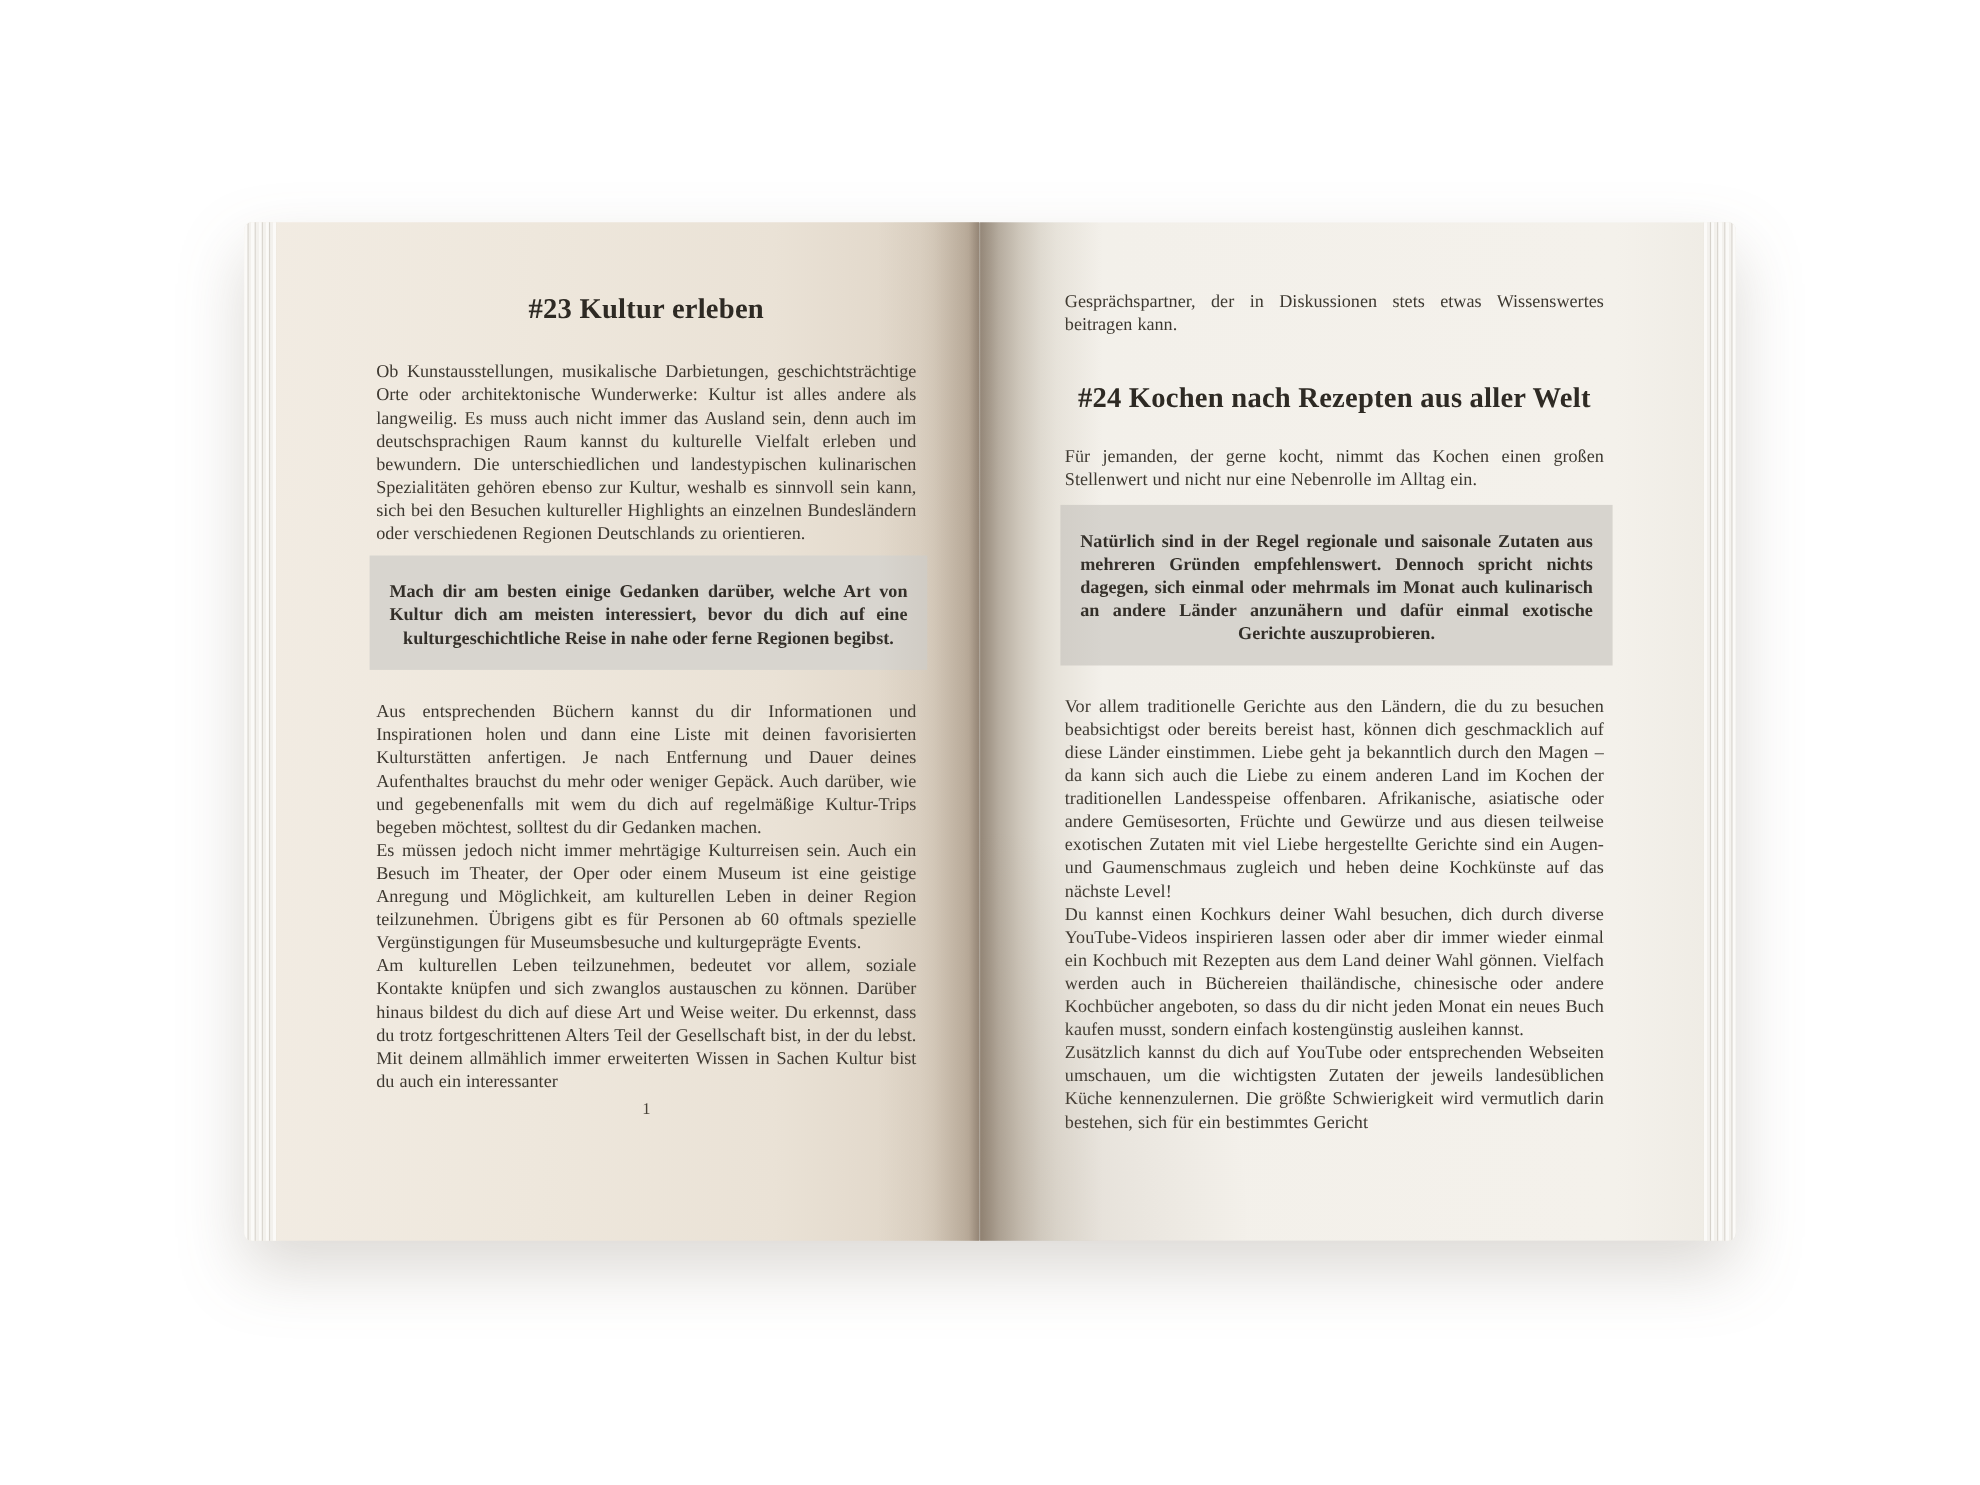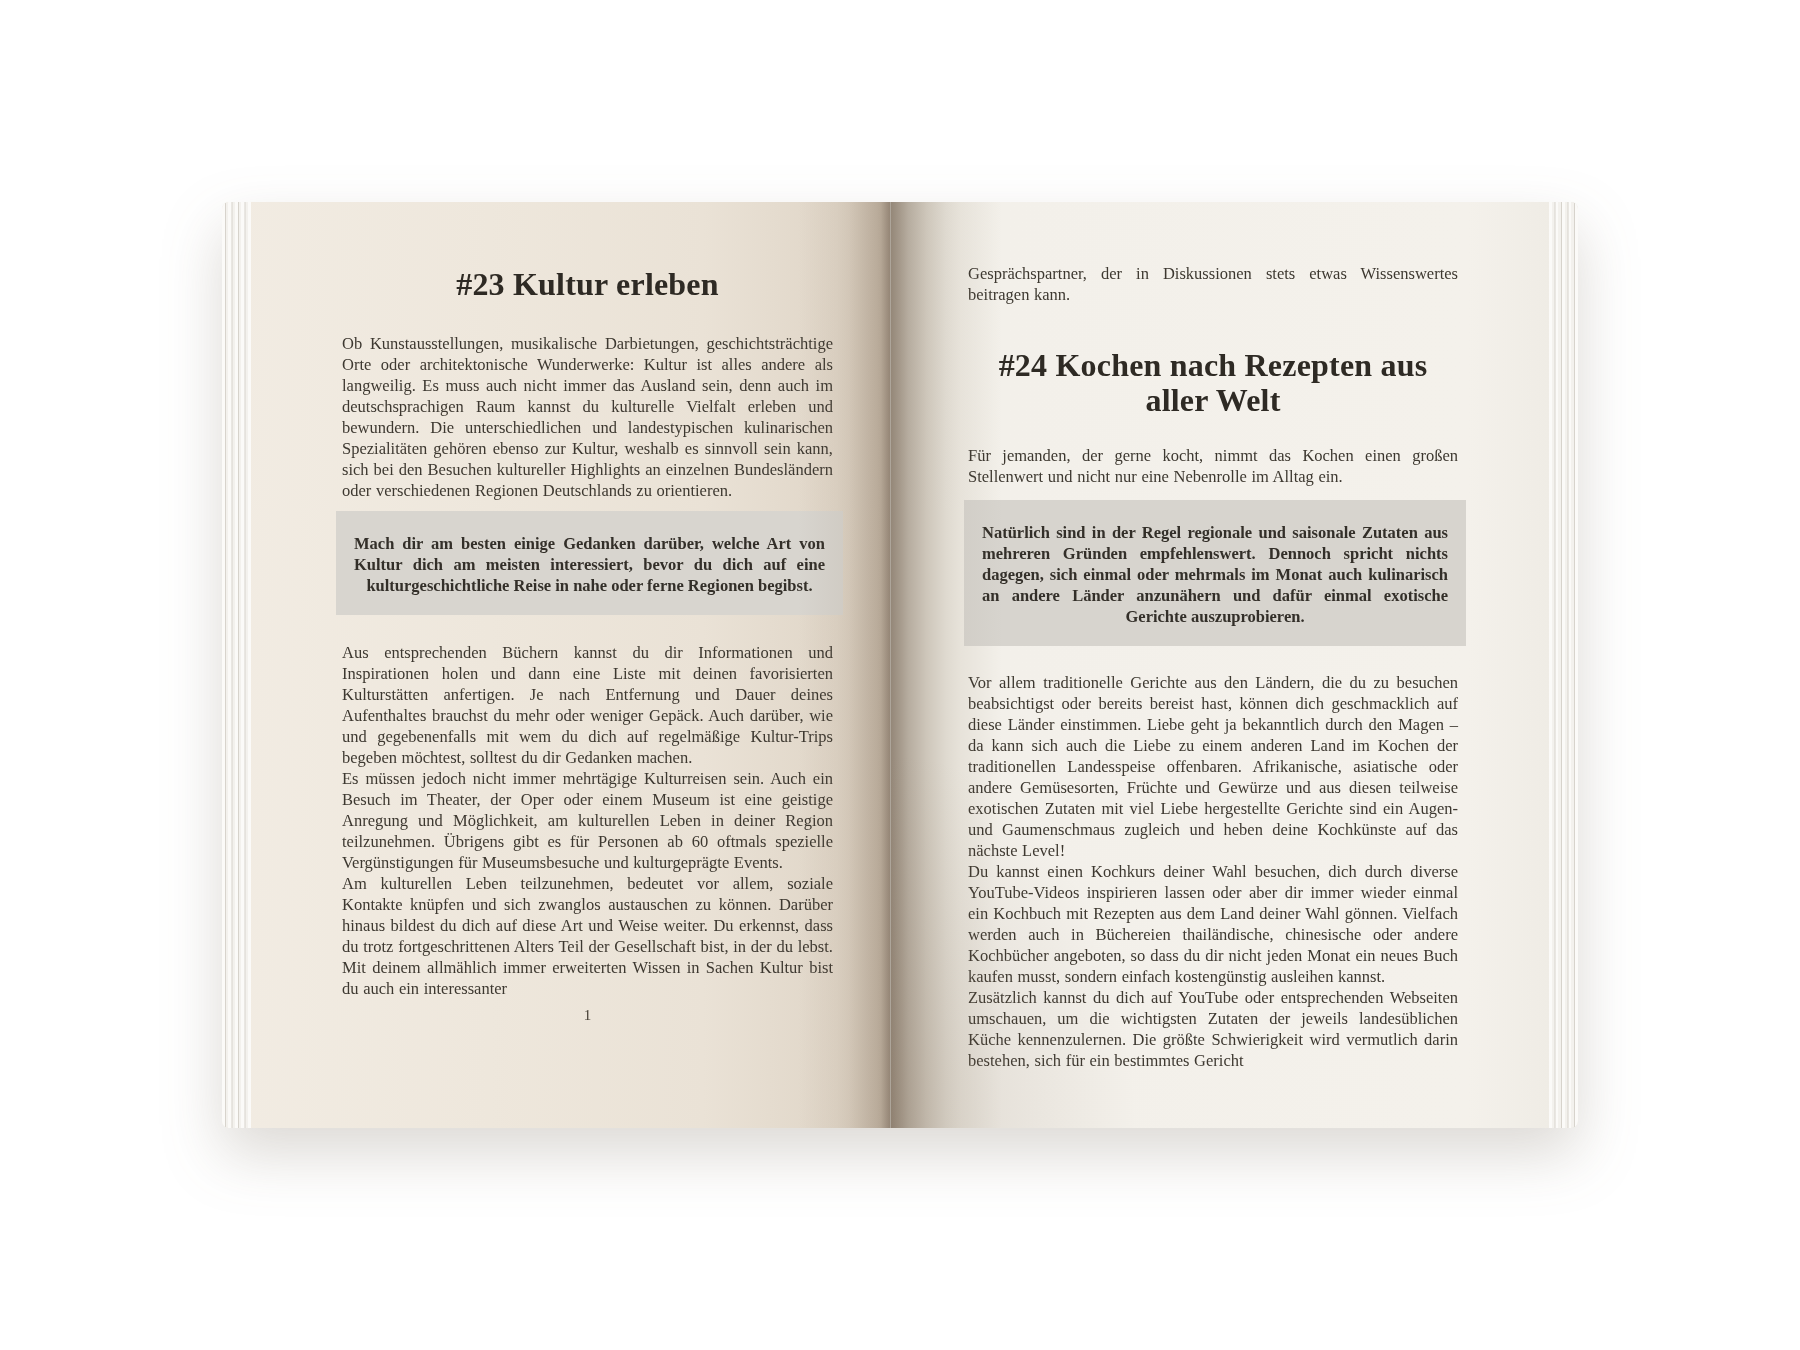--- a/index.html
+++ b/index.html
@@ -98,21 +98,21 @@
   }
   .edge-stack-right {
     right: 0;
     border-radius: 0 7px 7px 0;
     background: repeating-linear-gradient(270deg,
       #fbfaf8 0px, #fbfaf8 2.5px, #d7d3cc 3.5px,
       #f3f1ed 4.5px, #f3f1ed 6.5px);
   }
 
   .chapter-title {
-    font-size: 32px;
+    font-size: 26px;
     line-height: 1.1;
     font-weight: 700;
     text-align: center;
     color: #2e2a24;
     letter-spacing: 0.2px;
     margin: 0 0 31px 0;
   }
   .page-right .chapter-title {
     margin: 43px 0 27px 0;
   }

